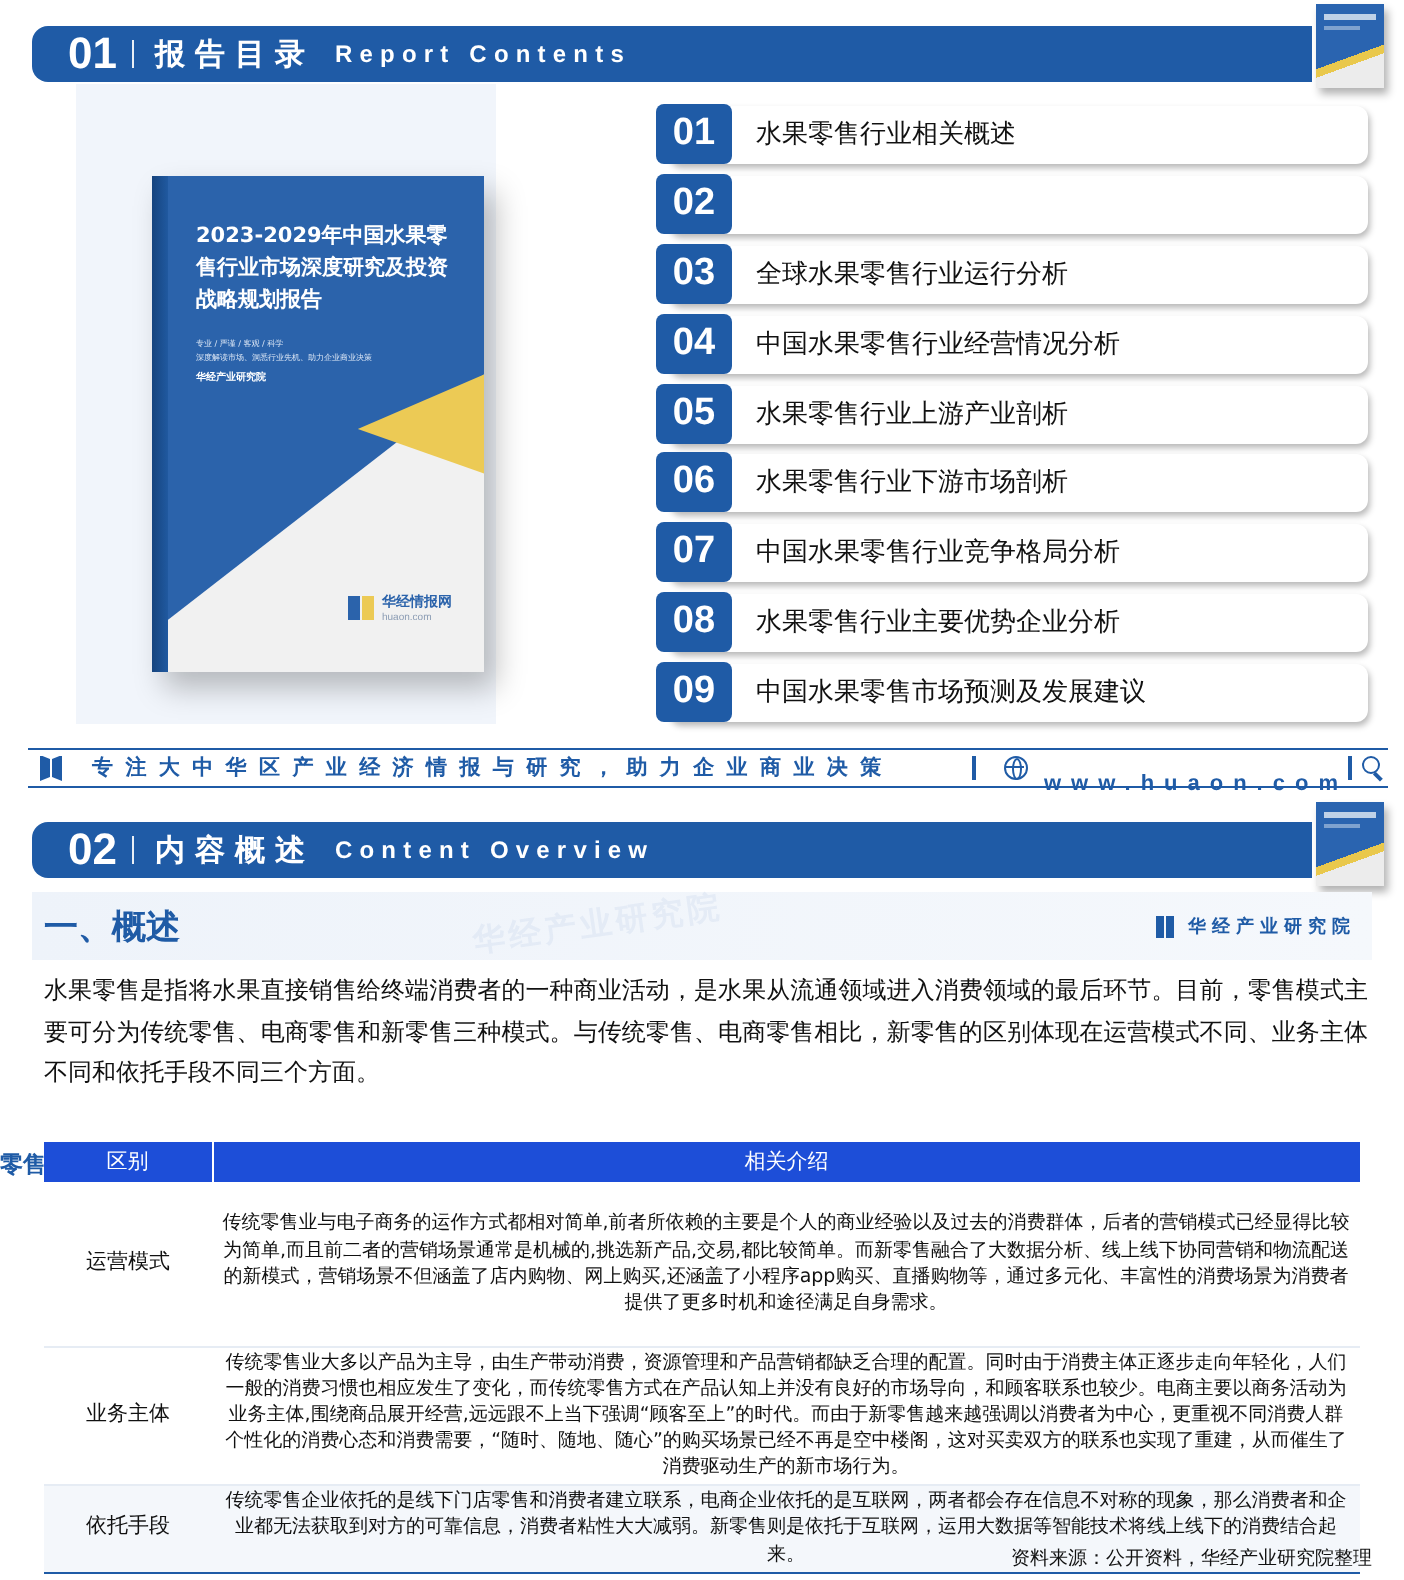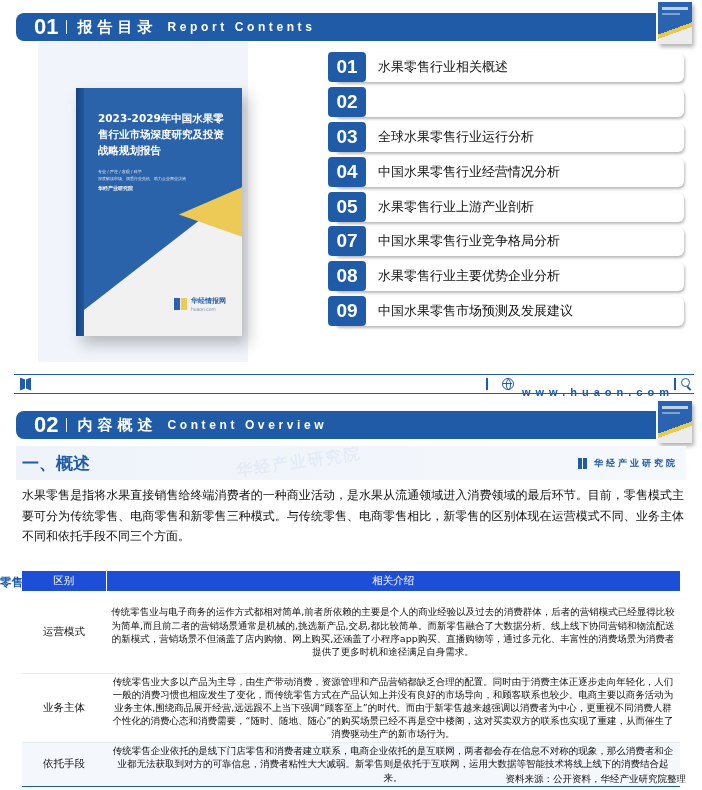--- a/index.html
+++ b/index.html
@@ -208,37 +208,43 @@
         <span class="badge">04</span>
         <span class="label">中国水果零售行业经营情况分析</span>
       </div>
     <div class="toc-item">
         <div class="card"></div>
         <span class="badge">05</span>
         <span class="label">水果零售行业上游产业剖析</span>
       </div>
     <div class="toc-item">
         <div class="card"></div>
+        <span class="badge">06</span>
+        <span class="label">水果零售行业下游市场剖析</span>
+      </div>
+    <div class="toc-item">
+        <div class="card"></div>
         <span class="badge">07</span>
         <span class="label">中国水果零售行业竞争格局分析</span>
       </div>
     <div class="toc-item">
         <div class="card"></div>
         <span class="badge">08</span>
         <span class="label">水果零售行业主要优势企业分析</span>
       </div>
     <div class="toc-item">
         <div class="card"></div>
         <span class="badge">09</span>
         <span class="label">中国水果零售市场预测及发展建议</span>
       </div>
   </div>
 
   <div class="slogan">
     <span class="mark"></span>
+    <span class="text">专注大中华区产业经济情报与研究，助力企业商业决策</span>
     <span class="divider"></span>
     <span class="globe"></span>
     <span class="url">www.huaon.com</span>
     <span class="divider2"></span>
     <span class="search"></span>
   </div>
 
   <div class="sec-bar" style="top:411px;">
     <span class="num">02</span>
     <span class="sep"></span>

